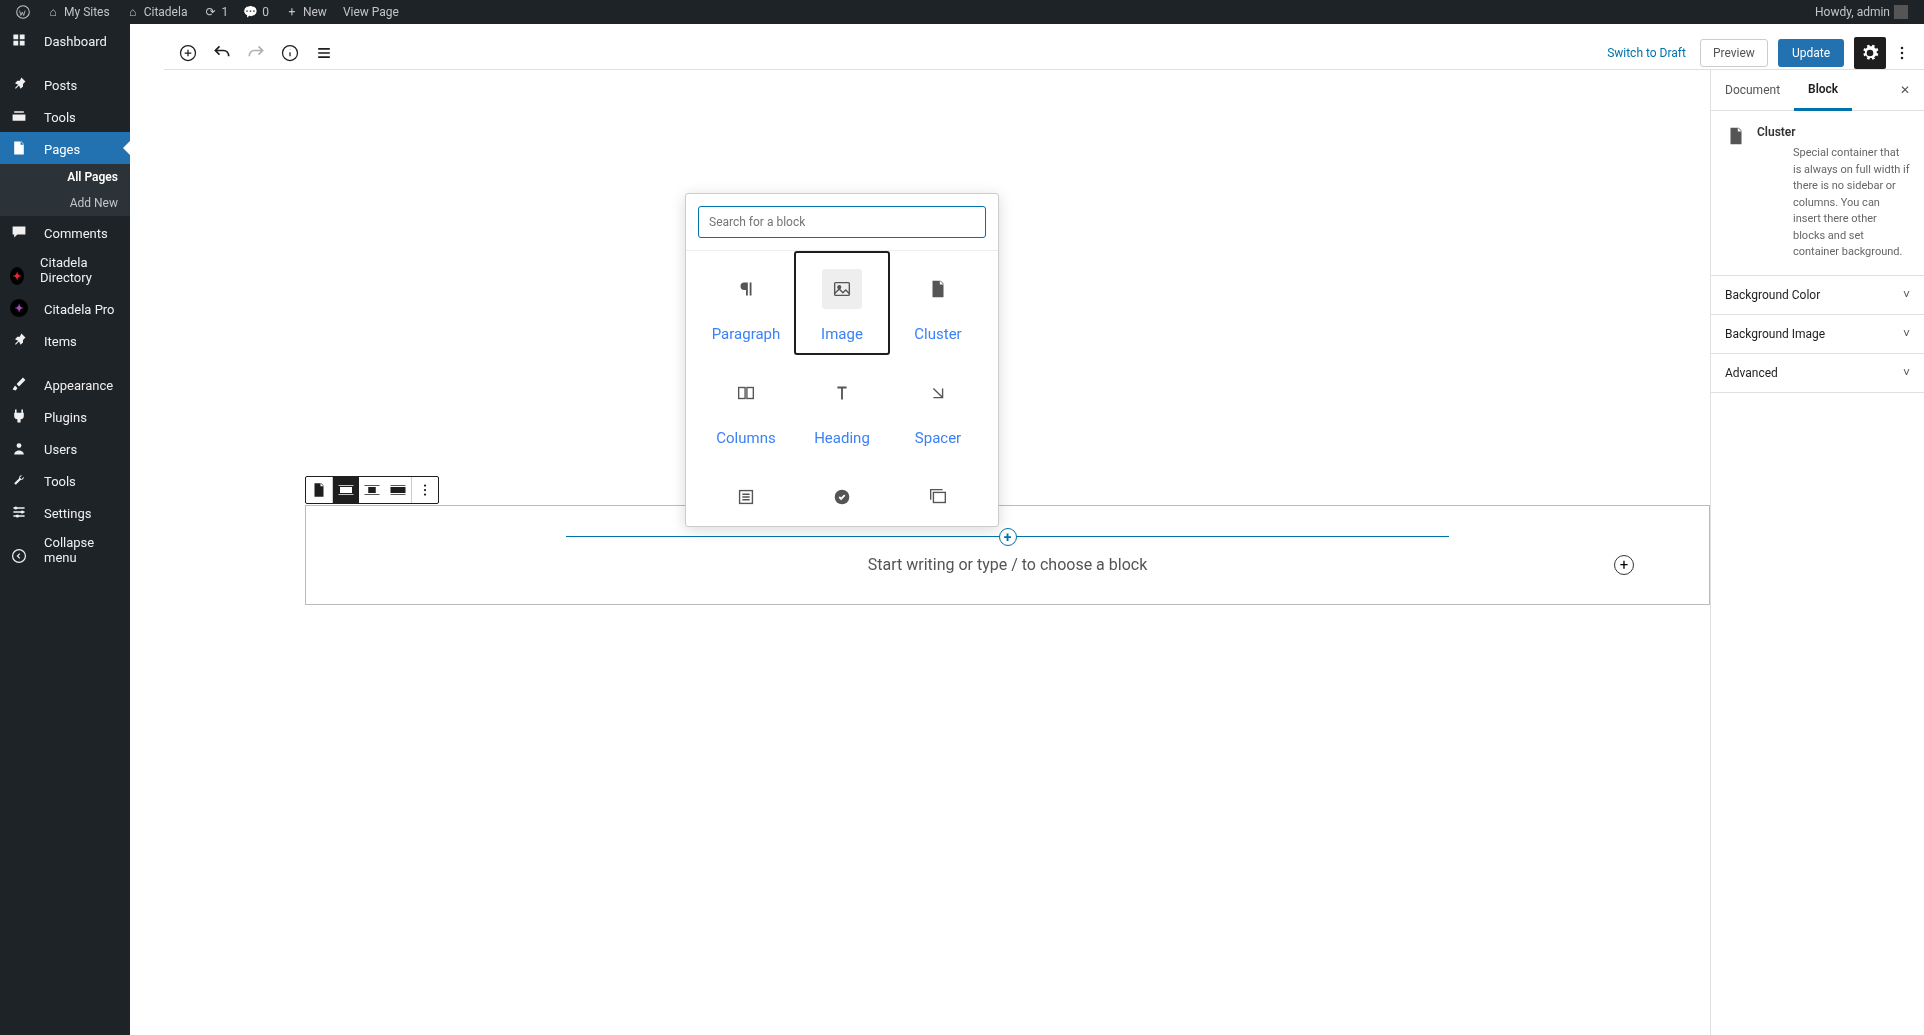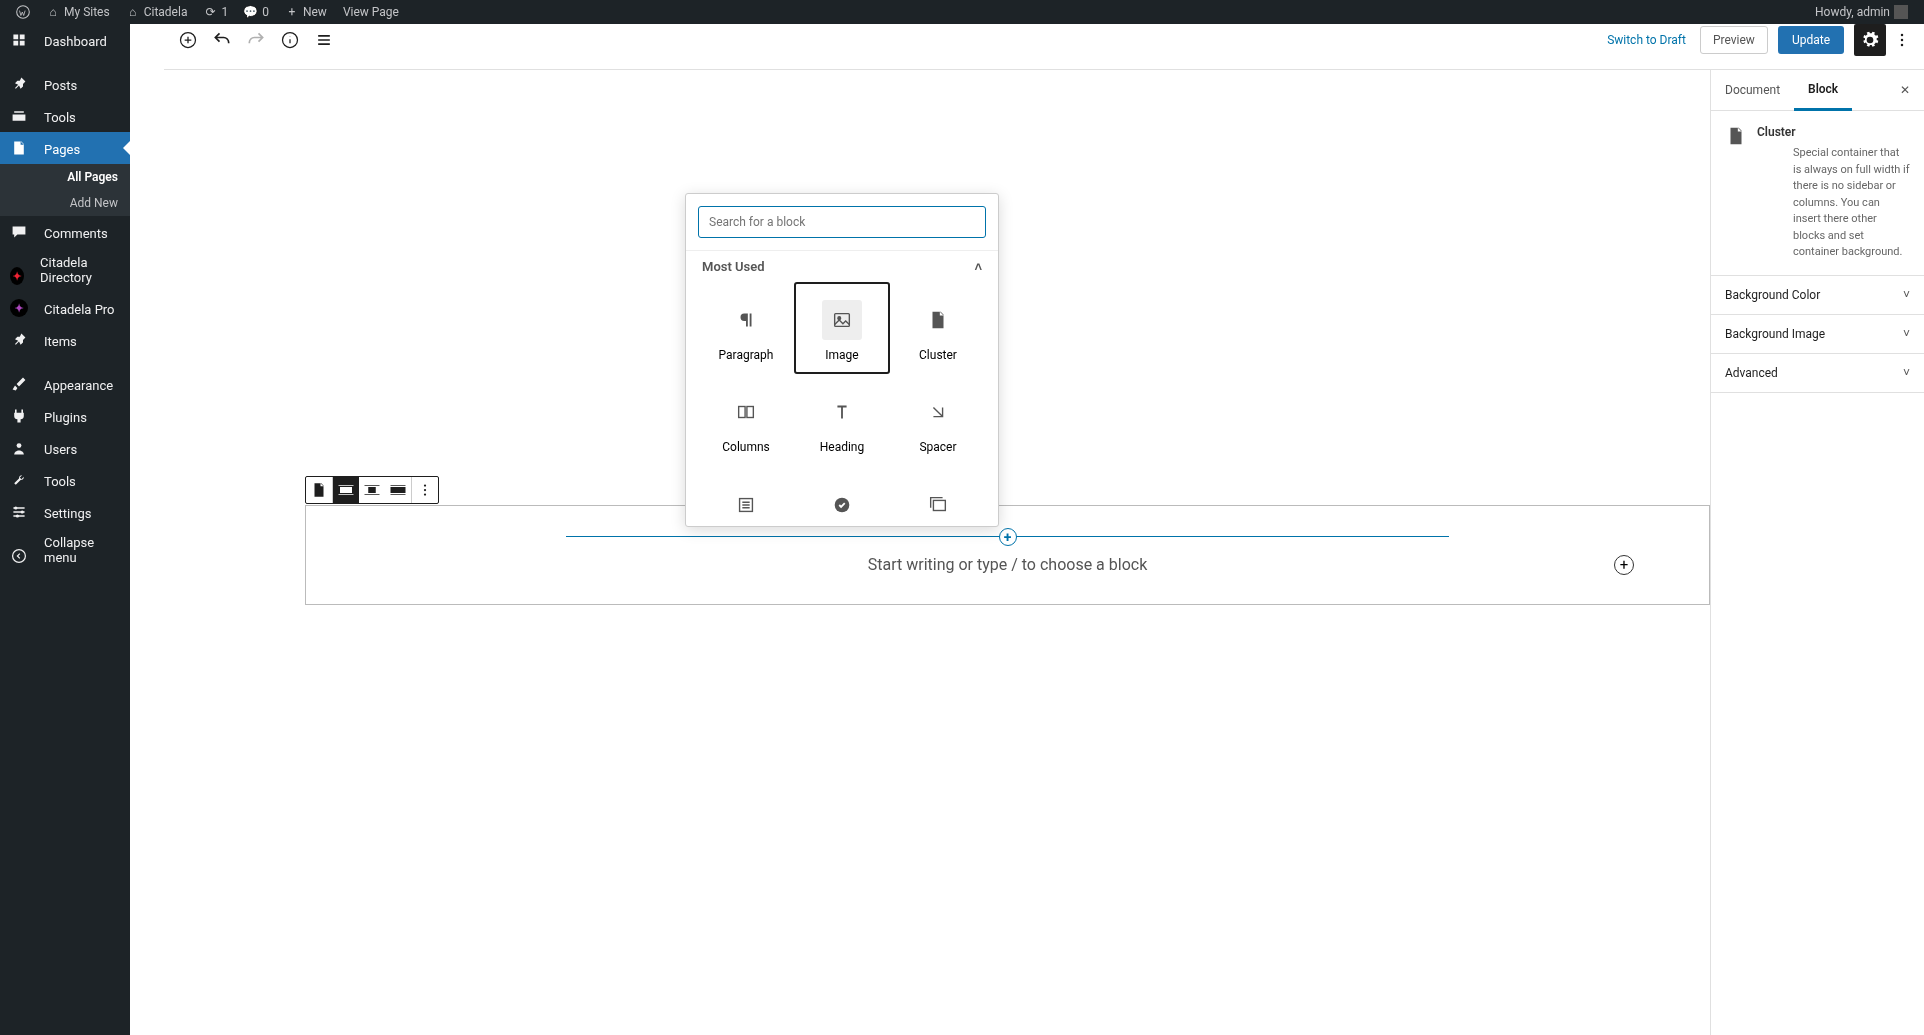--- a/index.html
+++ b/index.html
@@ -21,21 +21,21 @@
   .sidebar .submenu .sub-item { padding: 6px 12px; cursor: pointer; color: #c3c4c7; font-size: 12px; }
   .sidebar .submenu .sub-item.active { color: #fff; font-weight: 600; }
   .sidebar .m-icon { width: 18px; height: 18px; display: inline-flex; align-items: center; justify-content: center; flex-shrink: 0; }
   .sidebar .m-icon svg { width: 16px; height: 16px; }
   .sidebar .plugin-icon { width: 18px; height: 18px; border-radius: 50%; display: inline-flex; align-items: center; justify-content: center; font-size: 11px; font-weight: bold; }
   .cd-icon   { background: #000; color: #e23; }
   .cp-icon   { background: #000; color: #ab47bc; }
 
   
   .editor { position: fixed; top: 24px; left: 130px; right: 0; bottom: 0; background: #fff; display: flex; flex-direction: column; }
-  .editor-header { height: 46px; border-bottom: 1px solid #e0e0e0; display: flex; align-items: flex-start; padding: 0 8px; margin-left: 34px; }
+  .editor-header { height: 46px; border-bottom: 1px solid #e0e0e0; display: flex; align-items: flex-end; padding: 0 8px; margin-left: 34px; }
   .editor-header .left-tools, .editor-header .right-tools { display: flex; align-items: center; gap: 2px; }
   .editor-header .right-tools { margin-left: auto; }
   .hdr-btn { width: 32px; height: 32px; display: inline-flex; align-items: center; justify-content: center; border-radius: 2px; cursor: pointer; color: #1e1e1e; }
   .hdr-btn.disabled { color: #b0b0b0; cursor: default; }
   .hdr-btn svg { width: 20px; height: 20px; }
   .switch-draft { color: #0073aa; font-size: 12px; padding: 0 12px; cursor: pointer; }
   .btn-preview { border: 1px solid #ccc; background: #fff; color: #555; padding: 6px 12px; font-size: 12px; border-radius: 3px; cursor: pointer; }
   .btn-update  { background: #2271b1; color: #ffffff; border: none; padding: 7px 14px; font-size: 12px; border-radius: 3px; cursor: pointer; margin-left: 8px; }
   .hdr-sq { width: 32px; height: 32px; margin-left: 8px; background: #1e1e1e; color: #fff; display: inline-flex; align-items: center; justify-content: center; border-radius: 2px; cursor: pointer; }
   .hdr-more { width: 28px; height: 32px; display: inline-flex; align-items: center; justify-content: center; cursor: pointer; color: #1e1e1e; }
@@ -64,21 +64,21 @@
   .inserter-search { padding: 12px; border-bottom: 1px solid #eee; }
   .inserter-search input { width: 100%; padding: 8px 10px; border: 1.5px solid #0073aa; border-radius: 3px; font-size: 12px; outline: none; }
   .inserter-body { max-height: 275px; overflow-y: scroll; padding: 0 12px 12px; }
   .ins-cat { display: flex; justify-content: space-between; align-items: center; font-size: 13px; color: #555; font-weight: 600; padding: 8px 4px; cursor: pointer; }
   .ins-grid { display: grid; grid-template-columns: repeat(3, 1fr); gap: 0; }
   .ins-item { display: flex; flex-direction: column; align-items: center; justify-content: flex-start; padding: 16px 4px 10px; cursor: pointer; border-radius: 3px; border: 2px solid transparent; text-align: center; min-height: 72px; }
   .ins-item.sel { border: 2px solid #1e1e1e; }
   .ins-item.sel .ins-ico-wrap { background: #eee; border-radius: 3px; }
   .ins-ico-wrap { width: 40px; height: 40px; display: flex; align-items: center; justify-content: center; }
   .ins-item svg { width: 22px; height: 22px; color: #555; }
-  .ins-label { font-size: 12px; color: #000000; margin-top: 8px; line-height: 1.2; }
+  .ins-label { font-size: 15px; color: #3b82f6; margin-top: 16px; line-height: 1.2; }
 
   
   .settings { width: 214px; border-left: 1px solid #e0e0e0; background: #fff; display: flex; flex-direction: column; font-size: 12px; }
   .set-tabs { display: flex; align-items: center; border-bottom: 1px solid #e0e0e0; position: relative; }
   .set-tab { padding: 12px 14px; color: #555; cursor: pointer; }
   .set-tab.active { color: #1e1e1e; font-weight: 600; border-bottom: 3px solid #0073aa; margin-bottom: -1px; }
   .set-close { margin-left: auto; padding: 10px 14px; cursor: pointer; color: #555; }
   .set-block-info { padding: 14px; display: flex; gap: 10px; border-bottom: 1px solid #e0e0e0; }
   .set-block-info .bi-icon { width: 22px; height: 22px; flex-shrink: 0; color: #555; }
   .set-block-info .bi-txt { flex: 1; }
@@ -345,24 +345,20 @@
           <span class="placeholder-text">Start writing or type / to choose a block</span>
           <span class="placeholder-add">+</span>
         </div>
       </div>
 
       <div class="inserter">
         <div class="inserter-search">
           <input type="text" placeholder="Search for a block" style="">
         </div>
         <div class="inserter-body">
-          <div class="ins-cat">
-            <span>Most Used</span>
-            <span>˄</span>
-          </div>
           <div class="ins-grid">
             <div class="ins-item">
                 <span class="ins-ico-wrap">
                   <svg viewBox="0 0 24 24" fill="currentColor">
                     <path d="M10 5a4 4 0 000 8h2v6h2V5h2v14h2V5z"></path>
                   </svg>
                 </span>
                 <span class="ins-label">Paragraph</span>
               </div>
             <div class="ins-item sel">

